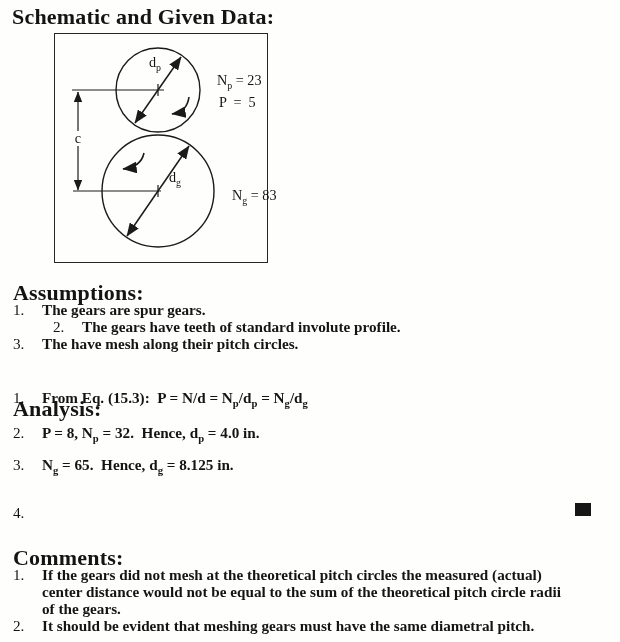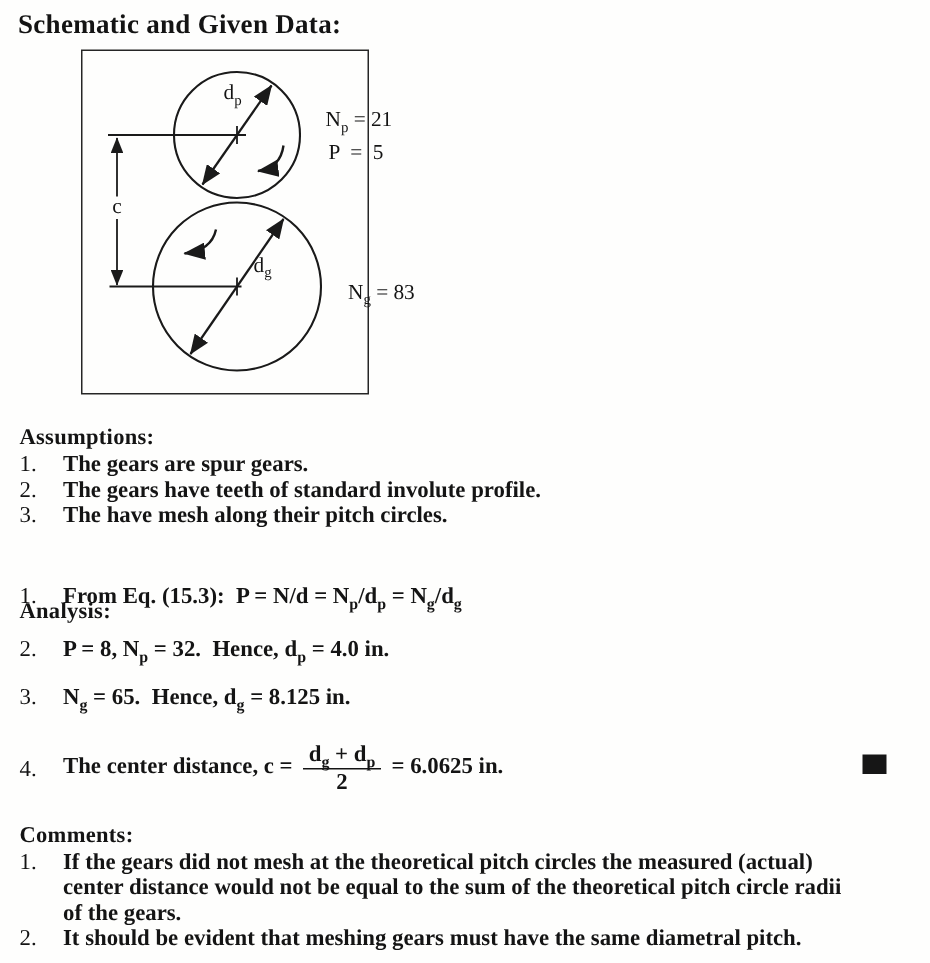--- a/index.html
+++ b/index.html
@@ -7,37 +7,37 @@
   body {
     position:relative;
     background:#fefefd;
     color:#141414;
     font-family:"Liberation Serif", serif;
     font-size:15.2px;
     line-height:17px;
   }
   .heading {
     position:absolute; left:13px;
-    font-weight:bold; font-size:15px; letter-spacing:.2px;
+    font-weight:bold; font-size:22px; letter-spacing:.2px;
   }
-  #page-title { left:12px; top:8px; font-size:18px; }
+  #page-title { left:12px; top:8px; font-size:22px; }
   .row { position:absolute; left:13px; white-space:pre; }
   .row .num { display:inline-block; width:29px; }
   .itext { white-space:pre-wrap;font-weight:bold; }
   .line { display:block; white-space:pre; }
   sub { font-size:0.7em; line-height:0; }
   
   .frac { display:inline-block; text-align:center; vertical-align:middle; margin:0 3px; }
   .frac .fnum { display:block; padding:0 4px 1px 4px; }
   .frac .fden { display:block; border-top:1.5px solid #141414; padding-top:0; }
   .frac-row { display:flex; align-items:center; height:46px; }
   .frac-row .num { flex:0 0 29px; }
   
   #schematic-box {
-    position:absolute; left:54px; top:33px; width:192px; height:230px;
+    position:absolute; left:54px; top:33px; width:214px; height:230px;
     border:1.7px solid #262626; background:transparent;
   }
   #schematic-box svg { position:absolute; left:0; top:0; }
   .slabel { position:absolute; font-size:14.2px; line-height:15px; white-space:pre; }
   .c-label { background:#fefefd; width:18px; text-align:center; }
   #eos-marker { position:absolute; left:575px; top:503px; width:16px; height:13px; background:#161616; }
 </style>
 </head>
 <body>
 
@@ -63,35 +63,35 @@
     <line x1="103" y1="151" x2="103" y2="163" stroke="#1a1a1a" stroke-width="1.2"></line>
 
     <line x1="80" y1="89" x2="126" y2="23" stroke="#1a1a1a" stroke-width="1.5" marker-start="url(#ah)" marker-end="url(#ah)"></line>
     <line x1="72" y1="202" x2="134" y2="112" stroke="#1a1a1a" stroke-width="1.5" marker-start="url(#ah)" marker-end="url(#ah)"></line>
 
     <path d="M 134 63 Q 132 78 117 80" fill="none" stroke="#1a1a1a" stroke-width="1.6" marker-end="url(#ah)"></path>
     <path d="M 89 119 Q 86 133 68 135" fill="none" stroke="#1a1a1a" stroke-width="1.6" marker-end="url(#ah)"></path>
   </svg>
 
   <div class="slabel" style="left:94px; top:21px;"><span>d</span><sub>p</sub></div>
-  <div class="slabel" style="left:162px; top:39px;"><span>N</span><sub>p</sub><span> = 21</span></div>
+  <div class="slabel" style="left:162px; top:39px;"><span>N</span><sub>p</sub><span> = 23</span></div>
   <div class="slabel" style="left:164px; top:61px;">P  =  5</div>
   <div class="slabel c-label" style="left:14px; top:97px;">c</div>
   <div class="slabel" style="left:114px; top:136px;"><span>d</span><sub>g</sub></div>
   <div class="slabel" style="left:177px; top:154px;"><span>N</span><sub>g</sub><span> = 83</span></div>
 </div>
 
 <div class="heading" style="top:284px;">Assumptions:</div>
 <div class="row" style="top:301px;"><span class="num">1.</span><span class="itext">The gears are spur gears.</span></div>
-<div class="row" style="top:318px;"><span class="num">2.</span><span class="itext">The gears have teeth of standard involute profile.</span></div>
+<div class="row" style="top:318px;margin-left:40px;"><span class="num">2.</span><span class="itext">The gears have teeth of standard involute profile.</span></div>
 <div class="row" style="top:335px;"><span class="num">3.</span><span class="itext">The have mesh along their pitch circles.</span></div>
 
 <div class="heading" style="top:368px;margin-top:32px;">Analysis:</div>
 <div class="row" style="top:389px;"><span class="num">1.</span><span class="itext">From Eq. (15.3):  P = N/d = N<sub>p</sub>/d<sub>p</sub> = N<sub>g</sub>/d<sub>g</sub></span></div>
 <div class="row" style="top:424px;"><span class="num">2.</span><span class="itext">P = 8, N<sub>p</sub> = 32.  Hence, d<sub>p</sub> = 4.0 in.</span></div>
 <div class="row" style="top:456px;"><span class="num">3.</span><span class="itext">N<sub>g</sub> = 65.  Hence, d<sub>g</sub> = 8.125 in.</span></div>
-<div class="row frac-row" style="top:489px;"><span class="num">4.</span><span class="itext">The center distance, c = <span class="frac"><span class="fnum">d<sub>g</sub> + d<sub>p</sub></span><span class="fden">2</span></span> = 6.0625 in.</span></div>
+<div class="row frac-row" style="top:489px;"><span class="num">4.</span></div>
 
 <div id="eos-marker"></div>
 
 <div class="heading" style="top:549px;">Comments:</div>
 <div class="row" style="top:566px;"><span class="num" style="float:left;">1.</span><span class="itext" style="display:block; margin-left:29px;"><span class="line">If the gears did not mesh at the theoretical pitch circles the measured (actual)</span><span class="line">center distance would not be equal to the sum of the theoretical pitch circle radii</span><span class="line">of the gears.</span></span></div>
 <div class="row" style="top:617px;"><span class="num">2.</span><span class="itext">It should be evident that meshing gears must have the same diametral pitch.</span></div>
 
 </body></html>

